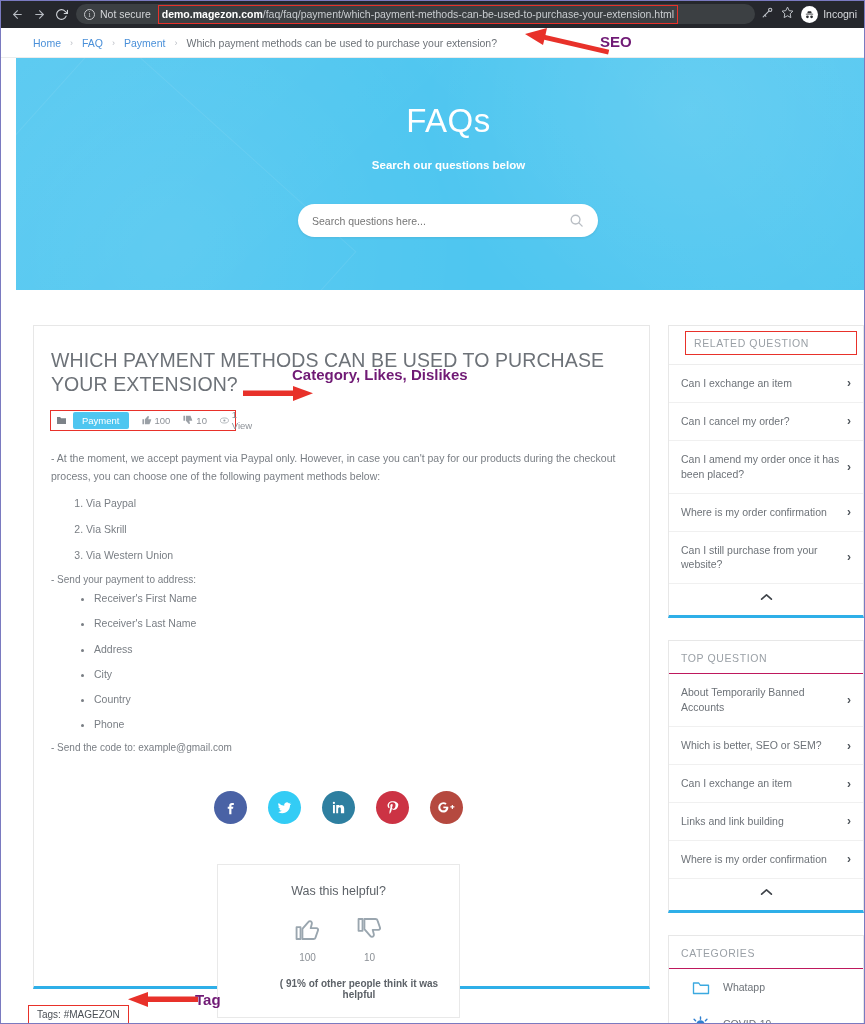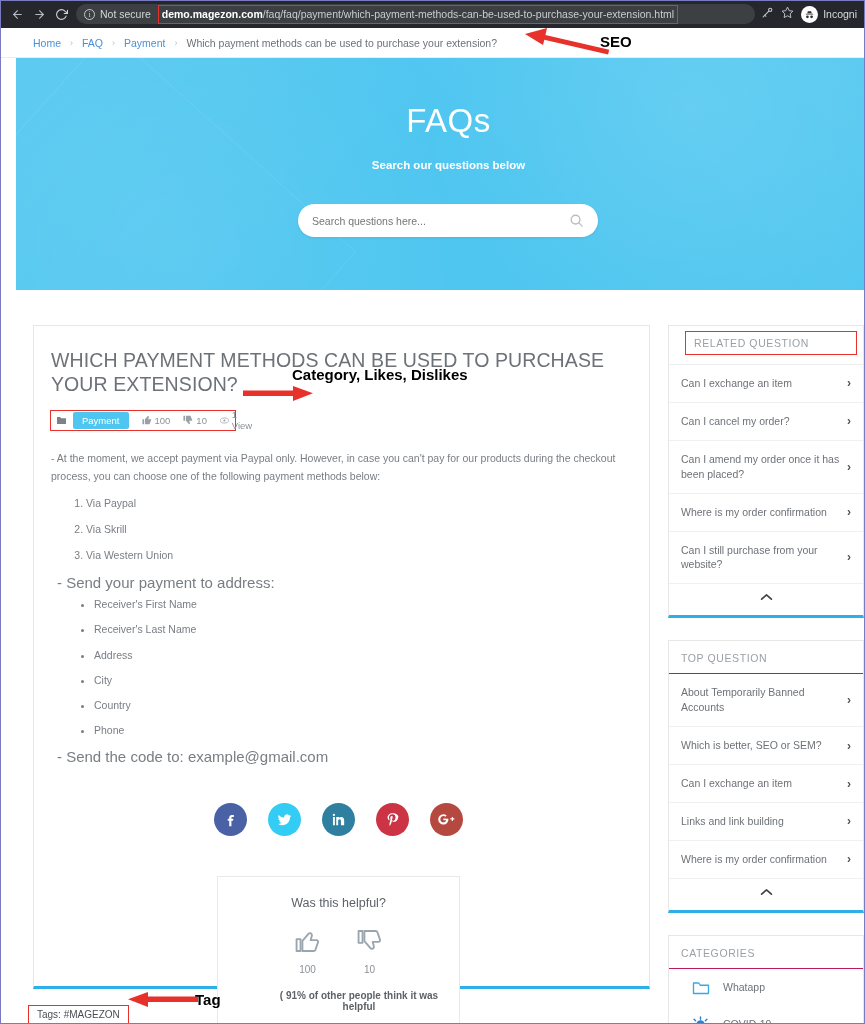--- a/index.html
+++ b/index.html
@@ -113,21 +113,21 @@
     font-weight:400;
   }
   .meta-stat { color:#8d9298; font-size:9.5px; display:flex; align-items:center; gap:3px; margin-left:13px; }
   .meta-stat svg { display:block; }
 
   .body-p { font-size:10.5px; color:#797e84; line-height:1.75; margin-top:18px; padding-left:1px; }
   ol.steps { margin:10px 0 0 0; padding-left:36px; }
   ol.steps li { font-size:10.5px; color:#797e84; line-height:1.45; margin-bottom:11px; }
   ul.addr { margin:6px 0 0 0; padding-left:44px; list-style:disc; }
   ul.addr li { font-size:10.5px; color:#797e84; line-height:1.45; margin-bottom:10px; }
-  .p-plain { font-size:15px; color:#797e84; margin-top:10px; padding-left:1px;margin-left:6px; }
+  .p-plain { font-size:10px; color:#797e84; margin-top:10px; padding-left:1px; }
 
   .socials { display:flex; justify-content:center; gap:21px; margin-top:38px; }
   .soc { width:33px;height:33px;border-radius:50%; display:flex;align-items:center;justify-content:center;
     color:#fff; }
   .soc svg { display:block; }
 
   .helpful-box {
     width:243px; margin:40px auto 0 auto; border:1px solid #e9e9e9; background:#fff;
     padding:19px 10px 17px 10px; text-align:center;
   }
@@ -165,21 +165,21 @@
   .q-item .t { font-size:10.5px; color:#6d7278; line-height:1.42; }
   .q-item .chev { color:#4f555b; font-size:12px; flex:0 0 auto; font-weight:700; }
   .panel-toggle { display:flex; align-items:center; justify-content:center; padding:9px 0 10px 0; color:#3d4248; font-size:11px; }
 
   .cat-item { display:flex; align-items:center; gap:13px; padding:9px 12px 9px 22px; }
   .cat-item .cname { font-size:10.5px; color:#6d7278; }
   .cat-ico { width:19px; height:19px; flex:0 0 auto; display:flex; align-items:center; justify-content:center; }
   .cat-ico svg { display:block; }
 
   
-  .annot { position:absolute; color:#000000; font-weight:700; font-family:"Liberation Sans",sans-serif; }
+  .annot { position:absolute; color:#701a75; font-weight:700; font-family:"Liberation Sans",sans-serif; }
   .arrow { position:absolute; }
 
   
   .pageborder { position:absolute; inset:0; border:1px solid #7a7ac0; pointer-events:none; }
 </style>
 </head>
 <body>
 
 <div id="page">
 

